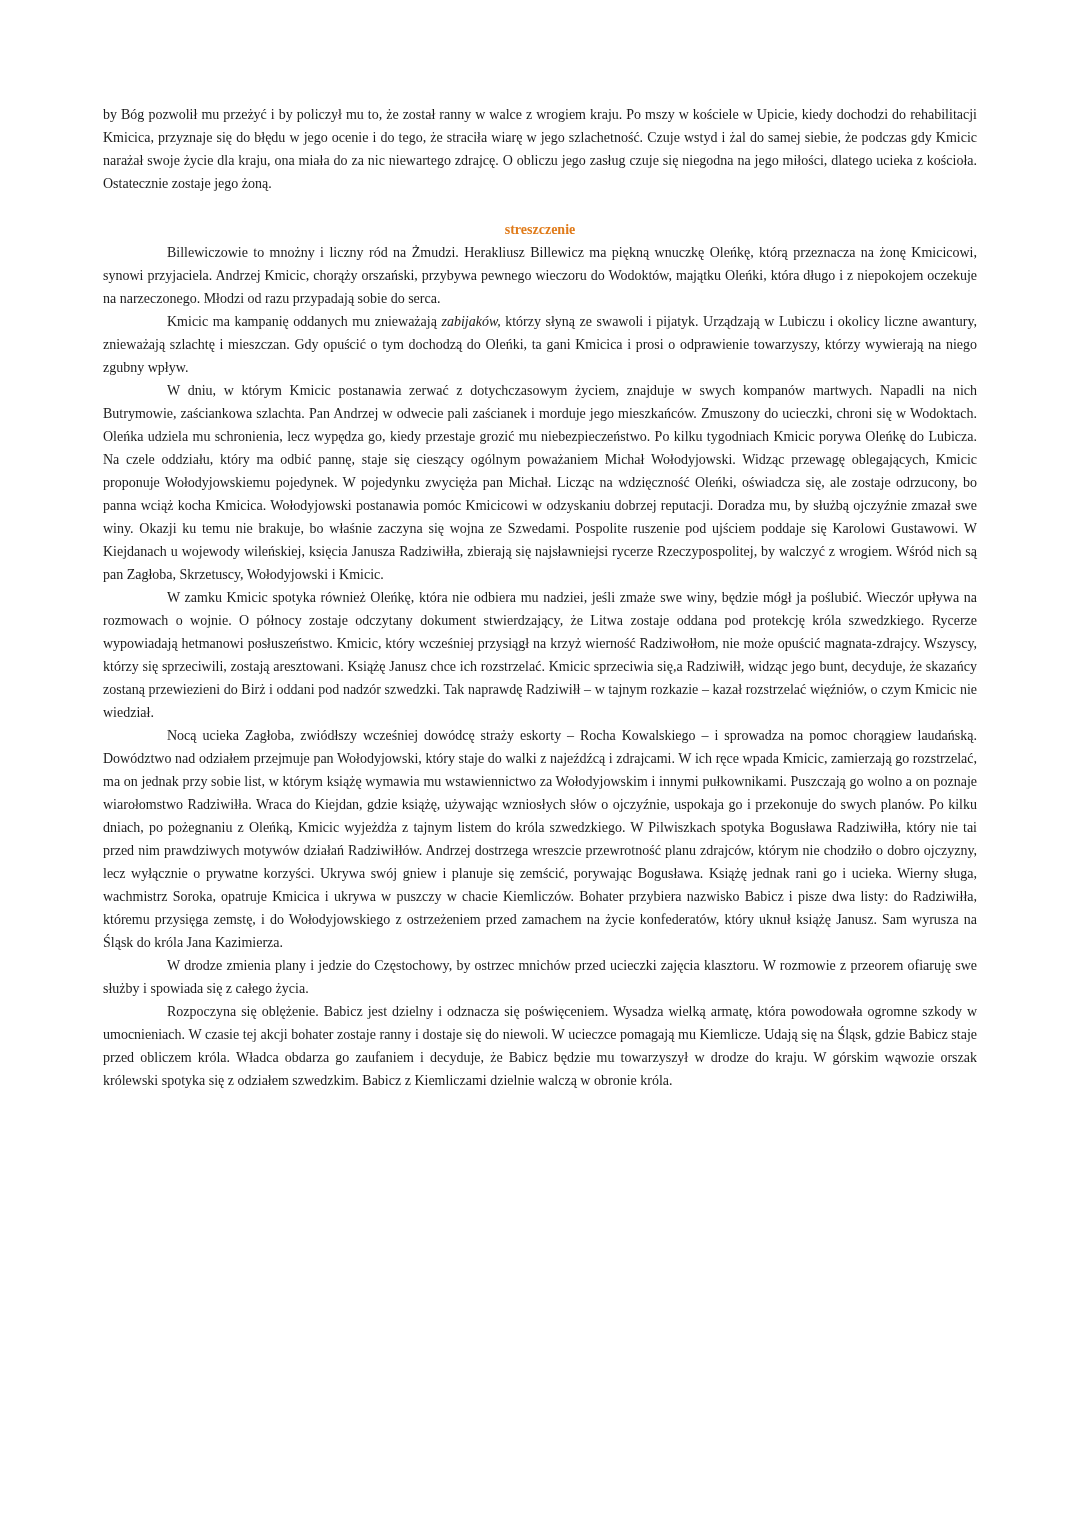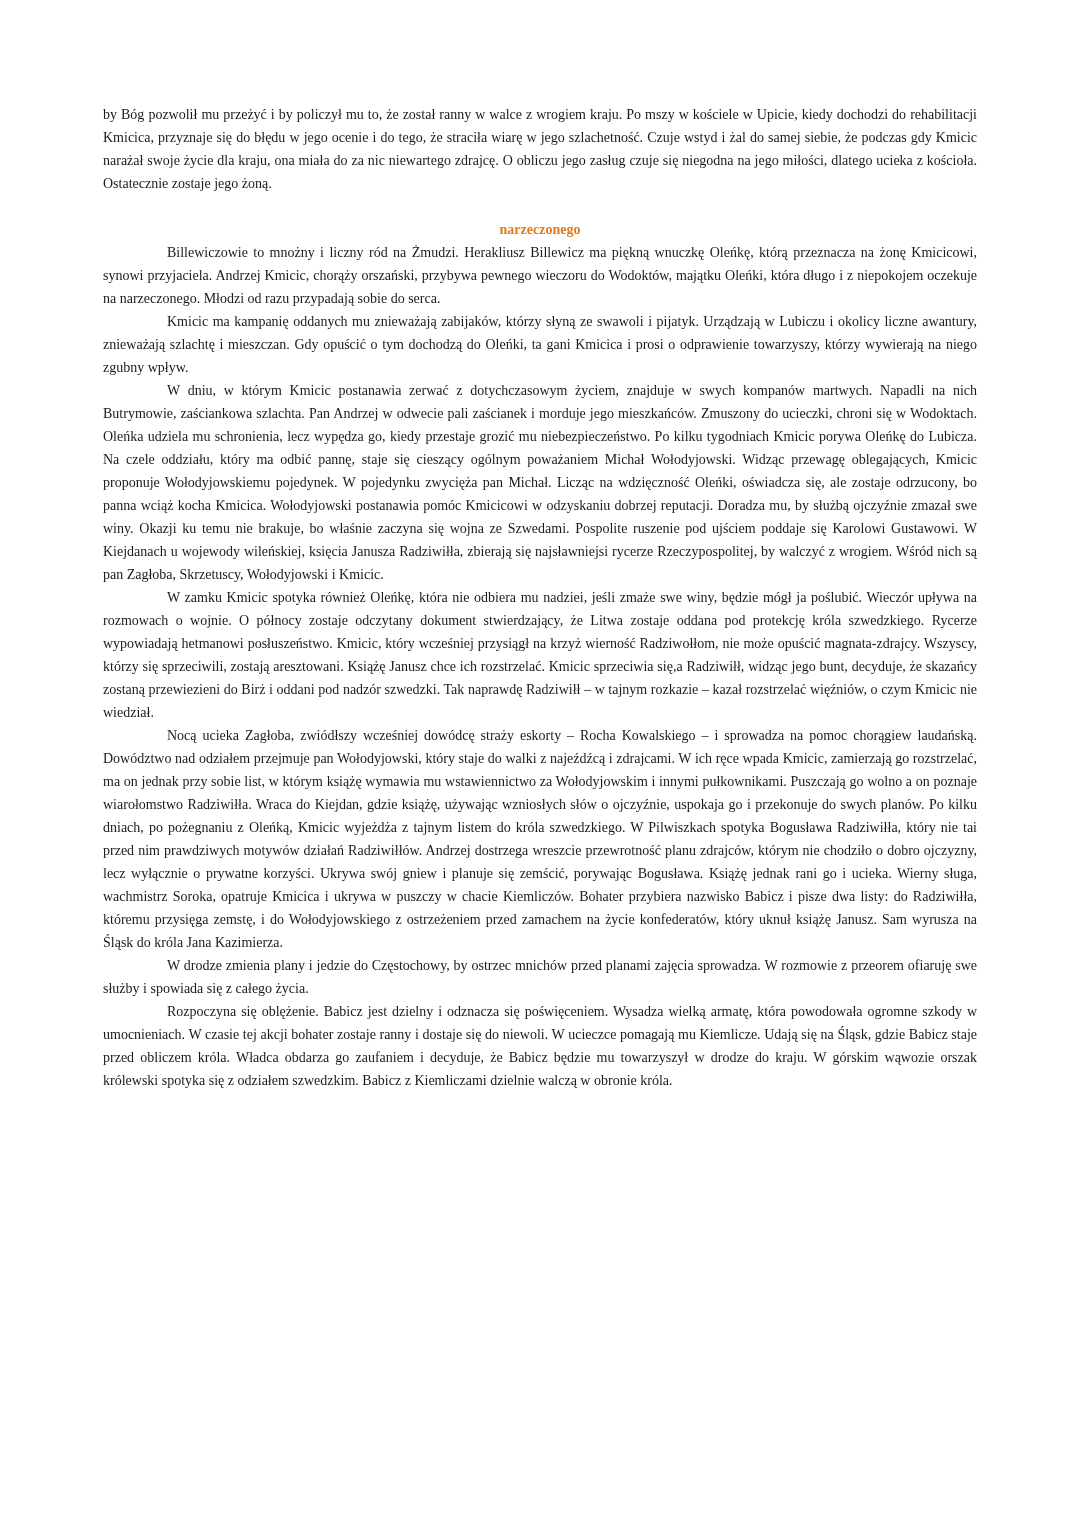--- a/index.html
+++ b/index.html
@@ -16,36 +16,36 @@
     text-align: justify;
   }
   .page p { margin: 0; }
   .page p.indent { text-indent: 64px; }
   .heading {
     text-align: center;
     color: #e07b1a;
     font-weight: bold;
     margin-top: 23px !important;
   }
-  .it { }
+  .it { font-style: italic; }
 </style>
 </head>
 <body>
 
 <div class="page">
   <p>by Bóg pozwolił mu przeżyć i by policzył mu to, że został ranny w walce z wrogiem kraju. Po mszy w kościele w Upicie, kiedy dochodzi do rehabilitacji Kmicica, przyznaje się do błędu w jego ocenie i do tego, że straciła wiarę w jego szlachetność. Czuje wstyd i żal do samej siebie, że podczas gdy Kmicic narażał swoje życie dla kraju, ona miała do za nic niewartego zdrajcę. O obliczu jego zasług czuje się niegodna na jego miłości, dlatego ucieka z kościoła. Ostatecznie zostaje jego żoną.</p>
 
-  <p class="heading">narzeczonego</p>
+  <p class="heading">streszczenie</p>
 
   <p class="indent">Billewiczowie to mnożny i liczny ród na Żmudzi. Herakliusz Billewicz ma piękną wnuczkę Oleńkę, którą przeznacza na żonę Kmicicowi, synowi przyjaciela. Andrzej Kmicic, chorąży orszański, przybywa pewnego wieczoru do Wodoktów, majątku Oleńki, która długo i z niepokojem oczekuje na narzeczonego. Młodzi od razu przypadają sobie do serca.</p>
 
   <p class="indent"><span>Kmicic ma kampanię oddanych mu znieważają </span><span class="it">zabijaków,</span><span> którzy słyną ze swawoli i pijatyk. Urządzają w Lubiczu i okolicy liczne awantury, znieważają szlachtę i mieszczan. Gdy opuścić o tym dochodzą do Oleńki, ta gani Kmicica i prosi o odprawienie towarzyszy, którzy wywierają na niego zgubny wpływ.</span></p>
 
   <p class="indent">W dniu, w którym Kmicic postanawia zerwać z dotychczasowym życiem, znajduje w swych kompanów martwych. Napadli na nich Butrymowie, zaściankowa szlachta. Pan Andrzej w odwecie pali zaścianek i morduje jego mieszkańców. Zmuszony do ucieczki, chroni się w Wodoktach. Oleńka udziela mu schronienia, lecz wypędza go, kiedy przestaje grozić mu niebezpieczeństwo. Po kilku tygodniach Kmicic porywa Oleńkę do Lubicza. Na czele oddziału, który ma odbić pannę, staje się cieszący ogólnym poważaniem Michał Wołodyjowski. Widząc przewagę oblegających, Kmicic proponuje Wołodyjowskiemu pojedynek. W pojedynku zwycięża pan Michał. Licząc na wdzięczność Oleńki, oświadcza się, ale zostaje odrzucony, bo panna wciąż kocha Kmicica. Wołodyjowski postanawia pomóc Kmicicowi w odzyskaniu dobrzej reputacji. Doradza mu, by służbą ojczyźnie zmazał swe winy. Okazji ku temu nie brakuje, bo właśnie zaczyna się wojna ze Szwedami. Pospolite ruszenie pod ujściem poddaje się Karolowi Gustawowi. W Kiejdanach u wojewody wileńskiej, księcia Janusza Radziwiłła, zbierają się najsławniejsi rycerze Rzeczypospolitej, by walczyć z wrogiem. Wśród nich są pan Zagłoba, Skrzetuscy, Wołodyjowski i Kmicic.</p>
 
   <p class="indent">W zamku Kmicic spotyka również Oleńkę, która nie odbiera mu nadziei, jeśli zmaże swe winy, będzie mógł ja poślubić. Wieczór upływa na rozmowach o wojnie. O północy zostaje odczytany dokument stwierdzający, że Litwa zostaje oddana pod protekcję króla szwedzkiego. Rycerze wypowiadają hetmanowi posłuszeństwo. Kmicic, który wcześniej przysiągł na krzyż wierność Radziwołłom, nie może opuścić magnata-zdrajcy. Wszyscy, którzy się sprzeciwili, zostają aresztowani. Książę Janusz chce ich rozstrzelać. Kmicic sprzeciwia się,a Radziwiłł, widząc jego bunt, decyduje, że skazańcy zostaną przewiezieni do Birż i oddani pod nadzór szwedzki. Tak naprawdę Radziwiłł – w tajnym rozkazie – kazał rozstrzelać więźniów, o czym Kmicic nie wiedział.</p>
 
   <p class="indent">Nocą ucieka Zagłoba, zwiódłszy wcześniej dowódcę straży eskorty – Rocha Kowalskiego – i sprowadza na pomoc chorągiew laudańską. Dowództwo nad odziałem przejmuje pan Wołodyjowski, który staje do walki z najeźdźcą i zdrajcami. W ich ręce wpada Kmicic, zamierzają go rozstrzelać, ma on jednak przy sobie list, w którym książę wymawia mu wstawiennictwo za Wołodyjowskim i innymi pułkownikami. Puszczają go wolno a on poznaje wiarołomstwo Radziwiłła. Wraca do Kiejdan, gdzie książę, używając wzniosłych słów o ojczyźnie, uspokaja go i przekonuje do swych planów. Po kilku dniach, po pożegnaniu z Oleńką, Kmicic wyjeżdża z tajnym listem do króla szwedzkiego. W Pilwiszkach spotyka Bogusława Radziwiłła, który nie tai przed nim prawdziwych motywów działań Radziwiłłów. Andrzej dostrzega wreszcie przewrotność planu zdrajców, którym nie chodziło o dobro ojczyzny, lecz wyłącznie o prywatne korzyści. Ukrywa swój gniew i planuje się zemścić, porywając Bogusława. Książę jednak rani go i ucieka. Wierny sługa, wachmistrz Soroka, opatruje Kmicica i ukrywa w puszczy w chacie Kiemliczów. Bohater przybiera nazwisko Babicz i pisze dwa listy: do Radziwiłła, któremu przysięga zemstę, i do Wołodyjowskiego z ostrzeżeniem przed zamachem na życie konfederatów, który uknuł książę Janusz. Sam wyrusza na Śląsk do króla Jana Kazimierza.</p>
 
-  <p class="indent">W drodze zmienia plany i jedzie do Częstochowy, by ostrzec mnichów przed planami zajęcia sprowadza. W rozmowie z przeorem ofiaruję swe służby i spowiada się z całego życia.</p>
+  <p class="indent">W drodze zmienia plany i jedzie do Częstochowy, by ostrzec mnichów przed ucieczki zajęcia klasztoru. W rozmowie z przeorem ofiaruję swe służby i spowiada się z całego życia.</p>
 
   <p class="indent">Rozpoczyna się oblężenie. Babicz jest dzielny i odznacza się poświęceniem. Wysadza wielką armatę, która powodowała ogromne szkody w umocnieniach. W czasie tej akcji bohater zostaje ranny i dostaje się do niewoli. W ucieczce pomagają mu Kiemlicze. Udają się na Śląsk, gdzie Babicz staje przed obliczem króla. Władca obdarza go zaufaniem i decyduje, że Babicz będzie mu towarzyszył w drodze do kraju. W górskim wąwozie orszak królewski spotyka się z odziałem szwedzkim. Babicz z Kiemliczami dzielnie walczą w obronie króla.</p>
 </div>
 
 </body></html>

